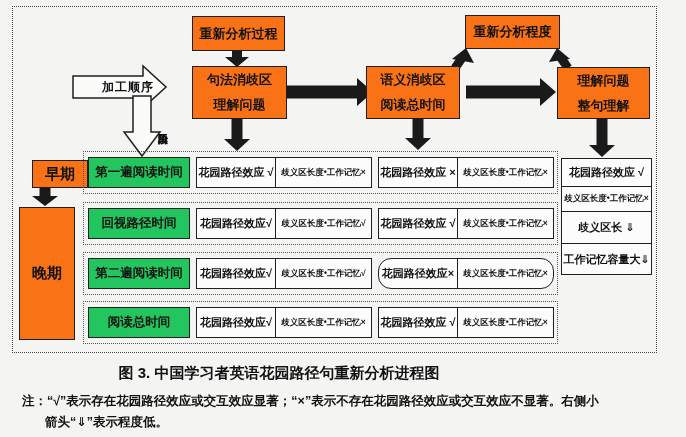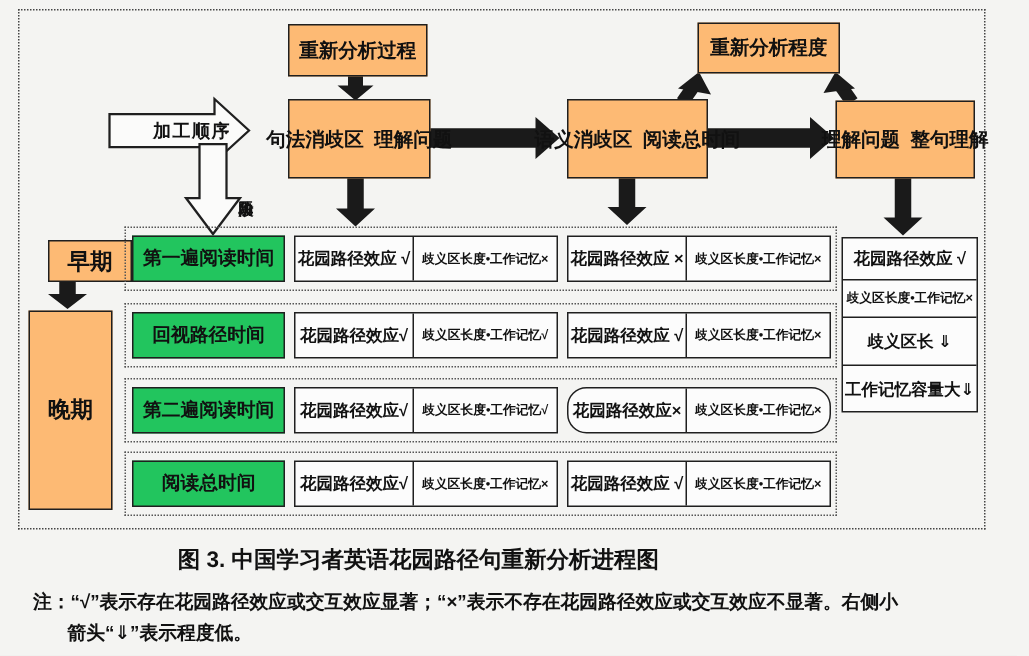--- a/index.html
+++ b/index.html
@@ -10,25 +10,25 @@
   #canvas{
     position:relative;width:686px;height:437px;background:#f4f4f2;
     color:#111;overflow:hidden;
   }
   #frame{
     position:absolute;left:12px;top:6px;width:643px;height:345px;
     border:1px dotted #444;
   }
   svg.arrows{position:absolute;left:0;top:0;z-index:1;}
   .box{
-    position:absolute;z-index:2;background:#fdba74;border:1.5px solid #1f1f1f;
+    position:absolute;z-index:2;background:#f97316;border:1.5px solid #1f1f1f;
     display:flex;align-items:center;justify-content:center;text-align:center;
     font-weight:bold;white-space:nowrap;
   }
-  .two-line{flex-direction:row;gap:7px;}
+  .two-line{flex-direction:column;gap:7px;}
   .fs13{font-size:13px;}
   .fs15{font-size:15px;}
   .row-frame{position:absolute;z-index:2;border:1px dotted #555;}
   .row-label{
     position:absolute;left:4px;top:5px;width:100px;height:29px;
     background:#22c55e;border:1.5px solid #1f1f1f;display:flex;
     align-items:center;justify-content:center;font-weight:bold;font-size:12.5px;
     white-space:nowrap;
   }
   .pair{
@@ -96,21 +96,21 @@
   <div class="arrow-text" id="order-label">加工顺序</div>
   <div class="arrow-text" id="stage-label">加工阶段</div>
 
   <div class="box fs13" style="left:192px;top:16px;width:91px;height:33px;">重新分析过程</div>
   <div class="box fs13" style="left:465px;top:15px;width:93px;height:32px;">重新分析程度</div>
 
   <div class="box two-line fs13" style="left:192px;top:66px;width:93px;height:51px;">
     <span>句法消歧区</span>
     <span>理解问题</span>
   </div>
-  <div class="box two-line fs13" style="left:378px;top:66px;width:92px;height:51px;">
+  <div class="box two-line fs13" style="left:366px;top:66px;width:92px;height:51px;">
     <span>语义消歧区</span>
     <span>阅读总时间</span>
   </div>
   <div class="box two-line fs13" style="left:557px;top:67px;width:91px;height:50px;">
     <span>理解问题</span>
     <span>整句理解</span>
   </div>
 
   <div class="box fs15" style="left:32px;top:160px;width:54px;height:26px;">早期</div>
   <div class="box fs15" style="left:19px;top:207px;width:54px;height:131px;">晚期</div>

